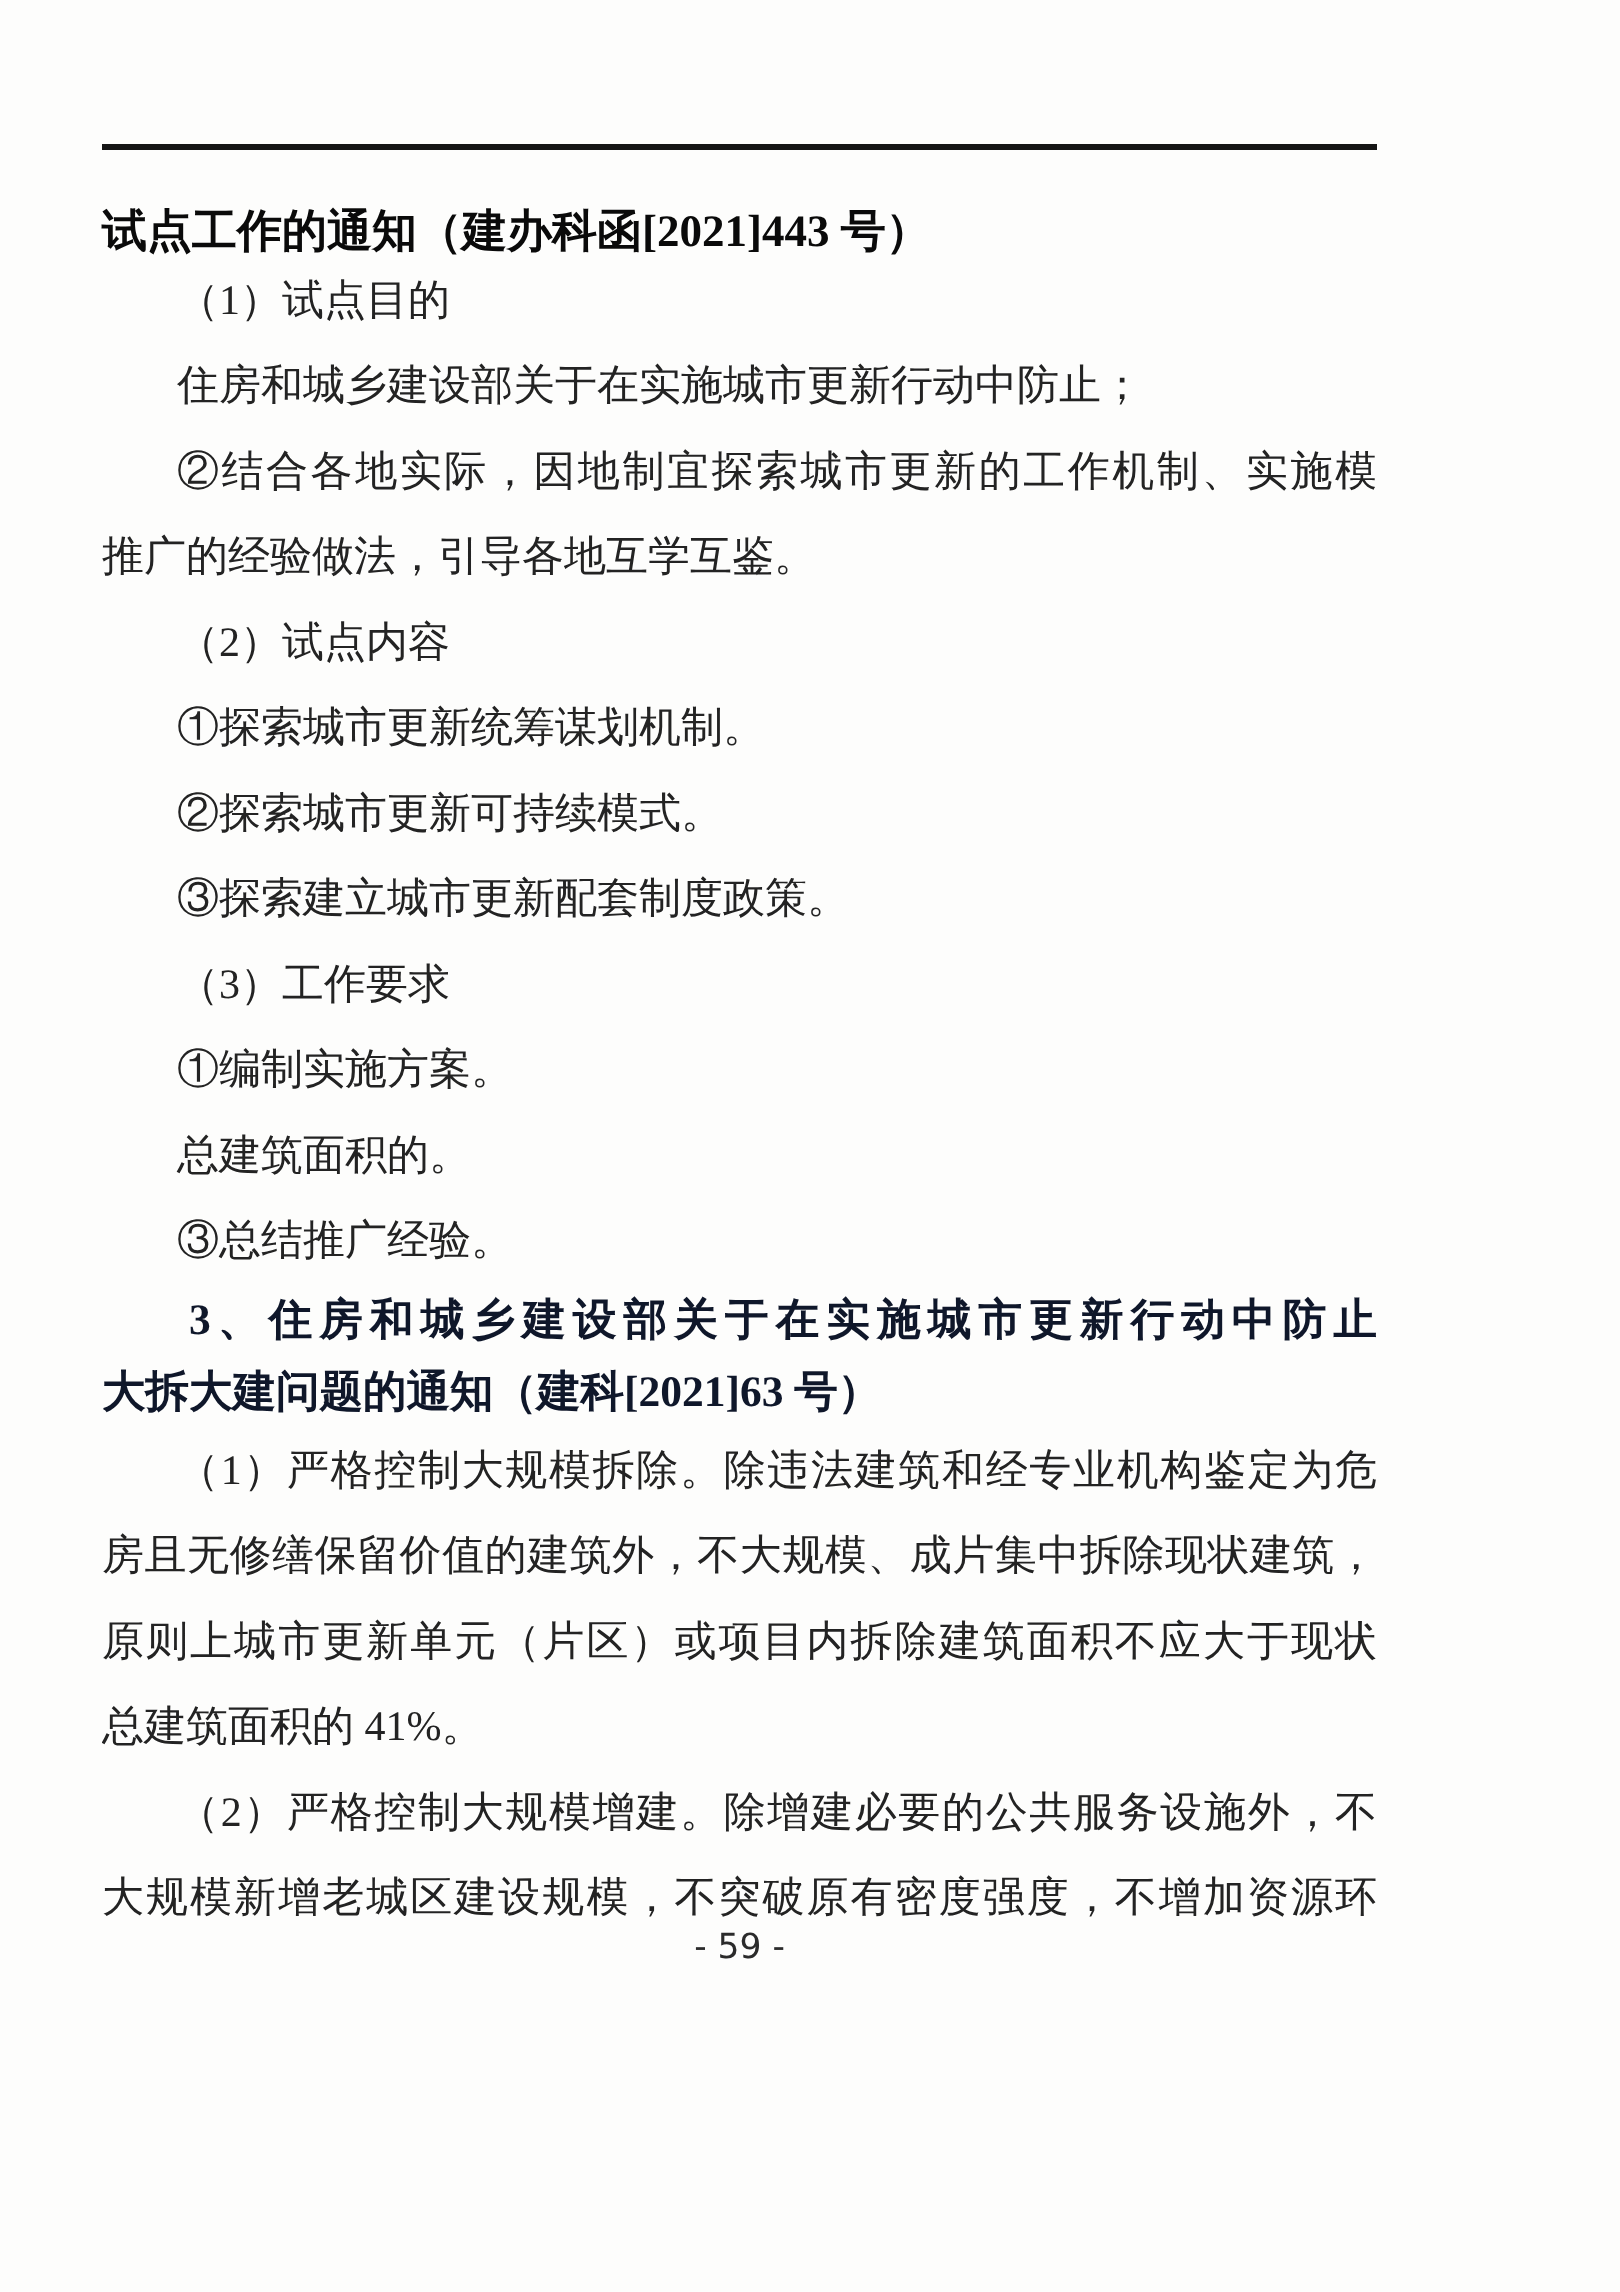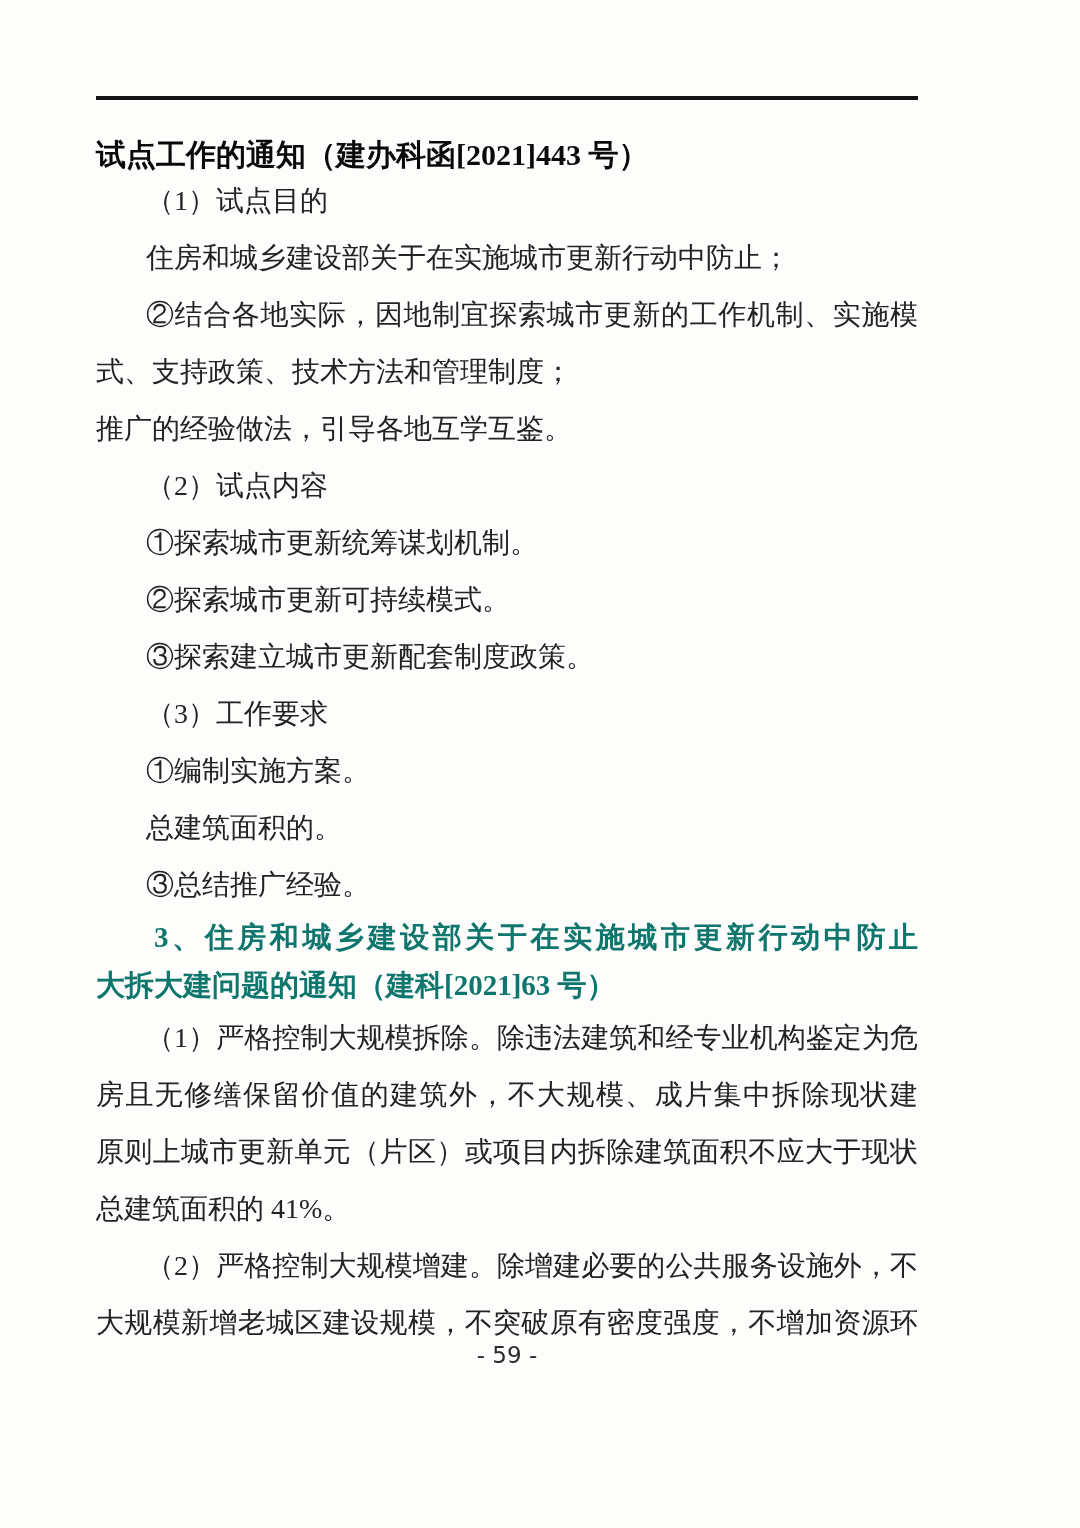--- a/index.html
+++ b/index.html
@@ -5,34 +5,34 @@
   html,body{margin:0;padding:0;background:#e9e9e9;}
   .sheet{
     position:relative;
     width:1080px;height:1528px;
     margin:0 auto;
     background:#fdfdfc;
     overflow:hidden;
     font-family:"Liberation Serif","DejaVu Serif",serif;
     color:#232323;
   }
-  .content{padding:96px 162px 0 96px;}
+  .content{padding:96px 162px 0 68px;}
   .rule{height:4px;background:#151515;margin-bottom:38px;}
   .title{
     font-size:30px;font-weight:bold;color:#0a0a0a;
     height:34px;line-height:34px;white-space:nowrap;
   }
   .line{
     font-size:28px;height:57px;line-height:57px;
     overflow:hidden;
   }
   .ind{text-indent:50px;}
   .j{text-align:justify;text-align-last:justify;text-justify:inter-character;}
   .h3{
-    font-size:29px;font-weight:bold;color:#0f766e;
+    font-size:29px;font-weight:bold;color:#0f172a;
     height:48px;line-height:48px;
   }
   .h3.ind{text-indent:58px;}
   .pagenum{
     margin-top:-8px;height:24px;line-height:24px;
     text-align:center;font-size:23px;color:#2b2b2b;
     font-family:"DejaVu Sans","Liberation Sans",sans-serif;
   }
 </style>
 </head>
@@ -41,21 +41,20 @@
 <div class="sheet">
   <div class="content">
 
     <div class="rule"></div>
 
     <div class="title">试点工作的通知（建办科函[2021]443 号）</div>
 
     <div class="line ind">（1）试点目的</div>
     <div class="line ind">住房和城乡建设部关于在实施城市更新行动中防止；</div>
     <div class="line ind j">②结合各地实际，因地制宜探索城市更新的工作机制、实施模</div>
-    <div class="line">式、支持政策、技术方法和管理制度；</div>
     <div class="line">推广的经验做法，引导各地互学互鉴。</div>
     <div class="line ind">（2）试点内容</div>
     <div class="line ind">①探索城市更新统筹谋划机制。</div>
     <div class="line ind">②探索城市更新可持续模式。</div>
     <div class="line ind">③探索建立城市更新配套制度政策。</div>
     <div class="line ind">（3）工作要求</div>
     <div class="line ind">①编制实施方案。</div>
     <div class="line ind">总建筑面积的。</div>
     <div class="line ind">③总结推广经验。</div>
 

